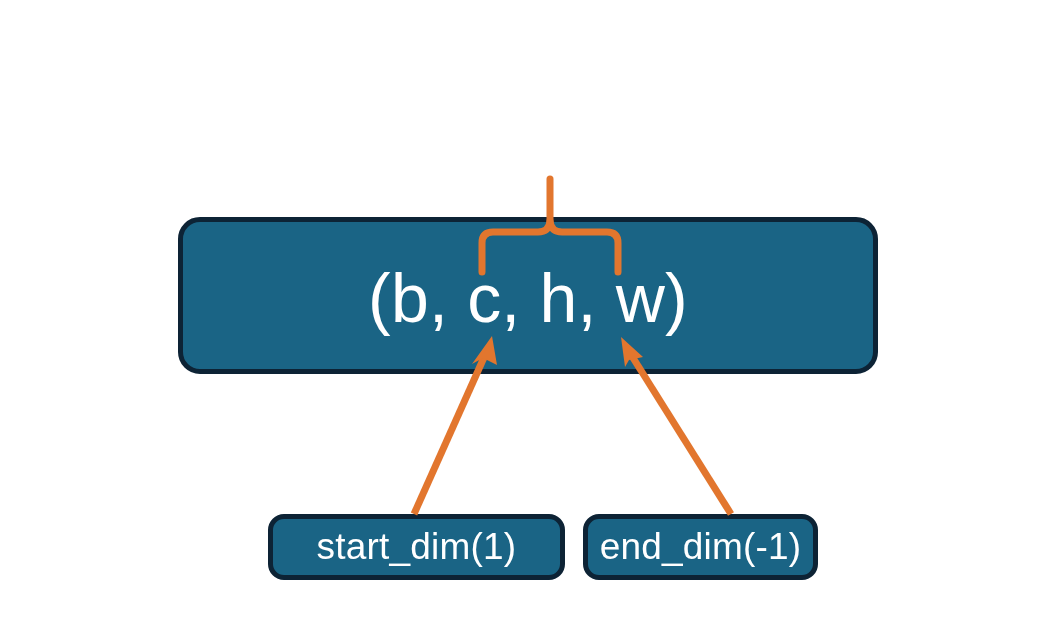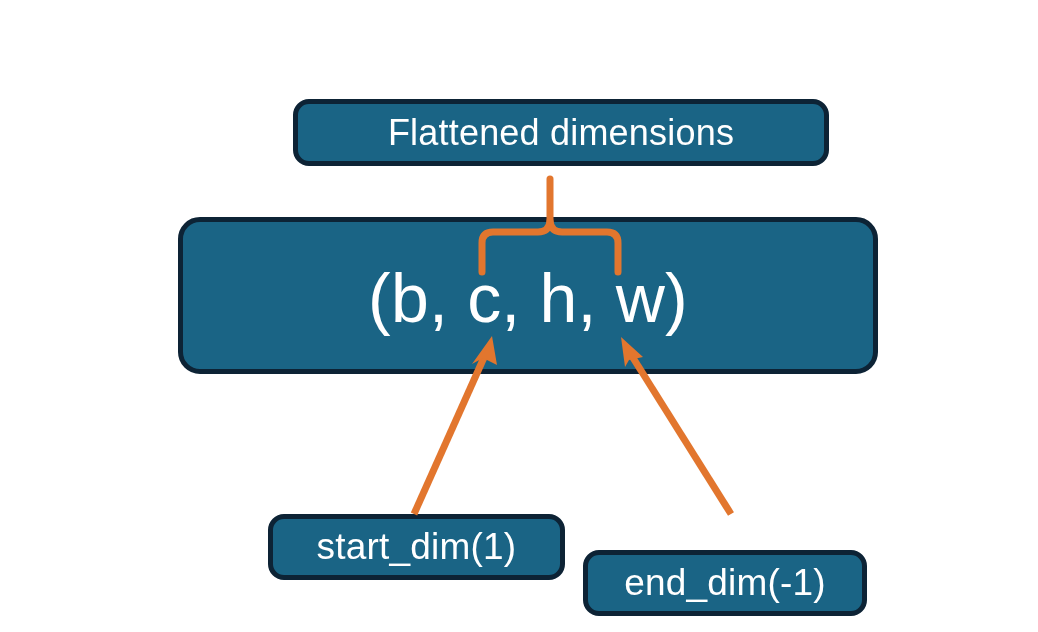--- a/index.html
+++ b/index.html
@@ -68,24 +68,23 @@
     top: 514px;
     width: 297px;
     height: 66px;
     border-radius: 16px;
   }
   #start-dim-box .node-label { font-size: 37px; }
 
   #end-dim-box {
     left: 583px;
     top: 514px;
-    width: 284px;
+    width: 235px;
     height: 66px;
     border-radius: 16px;
-    margin-top: 36px;
   }
   #end-dim-box .node-label { font-size: 37px; }
 
   
   #connectors {
     position: absolute;
     left: 0;
     top: 0;
     width: 1038px;
     height: 632px;
@@ -106,23 +105,20 @@
   }
   .arrow-head {
     fill: #e2762e;
   }
 </style>
 </head>
 <body>
 
 <div id="canvas">
 
-  <div class="node" id="flattened-box">
-    <span class="node-label">Flattened dimensions</span>
-  </div>
 
   <div class="node" id="tuple-box">
     <span class="node-label">(b, c, h, w)</span>
   </div>
 
   <div class="node" id="start-dim-box">
     <span class="node-label">start_dim(1)</span>
   </div>
 
   <div class="node" id="end-dim-box">

